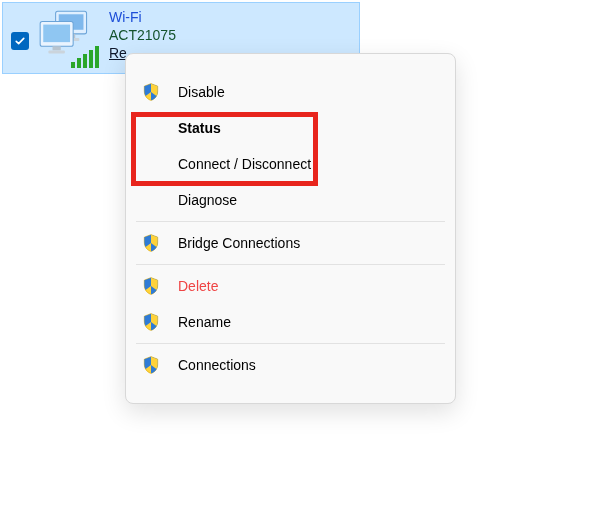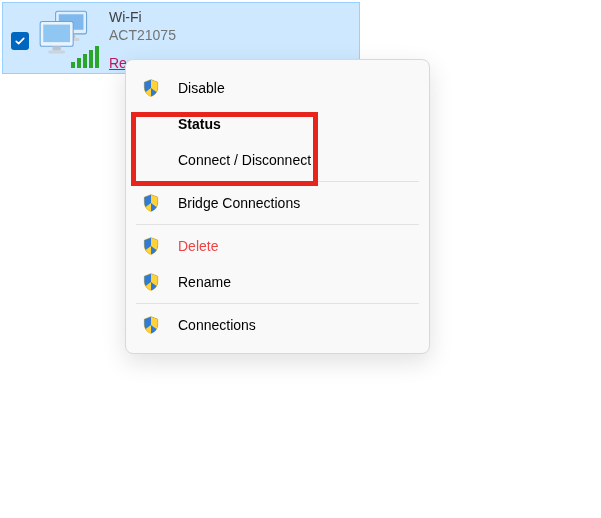--- a/index.html
+++ b/index.html
@@ -40,23 +40,23 @@
     }
     .adapter .checkbox svg { width: 12px; height: 12px; }
     .adapter .iconwrap {
       width: 66px;
       height: 60px;
       position: relative;
       flex-shrink: 0;
       margin-right: 8px;
     }
     .adapter .text { padding-top: 1px; }
-    .adapter .name { color: #404040; margin-bottom: 2px; }
-    .adapter .ssid { color: #737373; margin-bottom: 12px; }
-    .adapter .vendor { color: #be185d; text-decoration: underline; }
+    .adapter .name { color: #1d4ed8; margin-bottom: 2px; }
+    .adapter .ssid { color: #14532d; margin-bottom: 2px; }
+    .adapter .vendor { color: #0f172a; text-decoration: underline; }
 
     
     .sigbars {
       position: absolute;
       bottom: 0;
       left: 36px;
       display: flex;
       align-items: flex-end;
       gap: 2px;
     }
@@ -68,26 +68,26 @@
     .sigbars span:nth-child(1){height:6px}
     .sigbars span:nth-child(2){height:10px}
     .sigbars span:nth-child(3){height:14px}
     .sigbars span:nth-child(4){height:18px}
     .sigbars span:nth-child(5){height:22px}
 
     
     .menu {
       position: absolute;
       left: 125px;
-      top: 59px;
-      width: 305px;
+      top: 53px;
+      width: 331px;
       background: #f9f9f9;
       border: 1px solid #d8d8d8;
       border-radius: 8px;
-      padding: 10px 0;
+      padding: 20px 0;
       box-shadow: 0 8px 24px rgba(0,0,0,0.12);
     }
     .menu-item {
       display: flex;
       align-items: center;
       height: 36px;
       padding: 0 14px;
       color: #000;
       cursor: default;
     }
@@ -174,20 +174,24 @@
   <div class="menu-item bold">
     <span class="icon"></span>
     <span class="label">Status</span>
   </div>
 
   <div class="menu-item">
     <span class="icon"></span>
     <span class="label">Connect / Disconnect</span>
   </div>
 
+  <div class="menu-item">
+    <span class="icon"></span>
+    <span class="label">Diagnose</span>
+  </div>
 
   <div class="menu-sep"></div>
 
   <div class="menu-item">
     <span class="icon">
       <svg viewBox="0 0 24 24" width="20" height="20">
         <path d="M12 2 L20 5 V11 C20 17 16 21 12 22 C8 21 4 17 4 11 V5 Z" fill="#ffd23a" stroke="#d9a400" stroke-width="0.8"></path>
         <path d="M12 2 L20 5 V11 C20 17 16 21 12 22 Z" fill="#2f7bd6"></path>
         <path d="M12 2 L4 5 V11 C4 13 4.5 15 5.5 16.7 L12 12 Z" fill="#2f7bd6"></path>
         <path d="M12 12 L18.5 16.7 C19.5 15 20 13 20 11 V5 L12 2 Z" fill="#ffd23a"></path>

